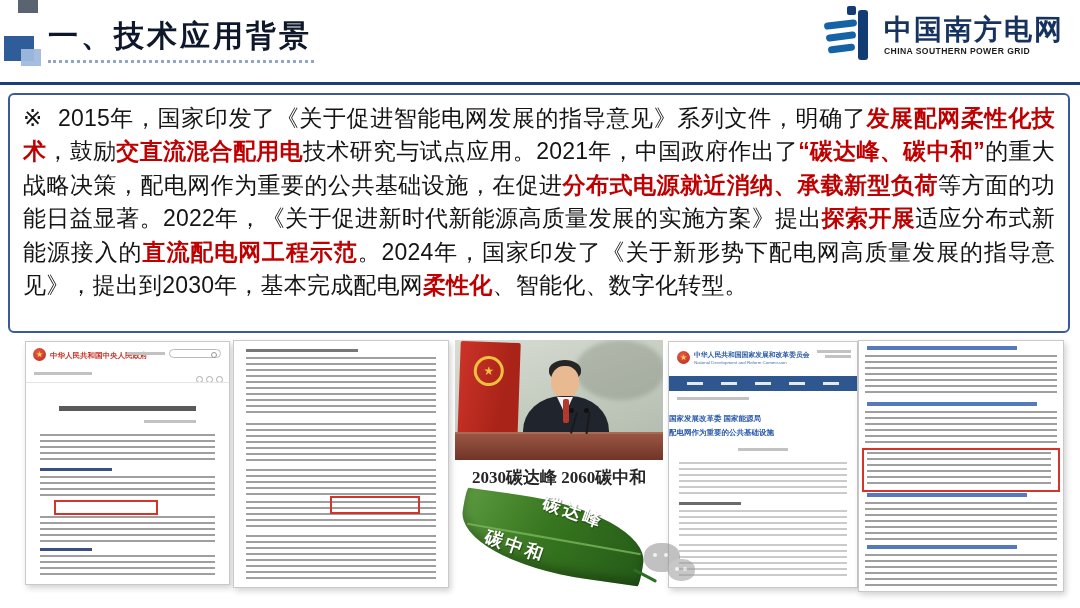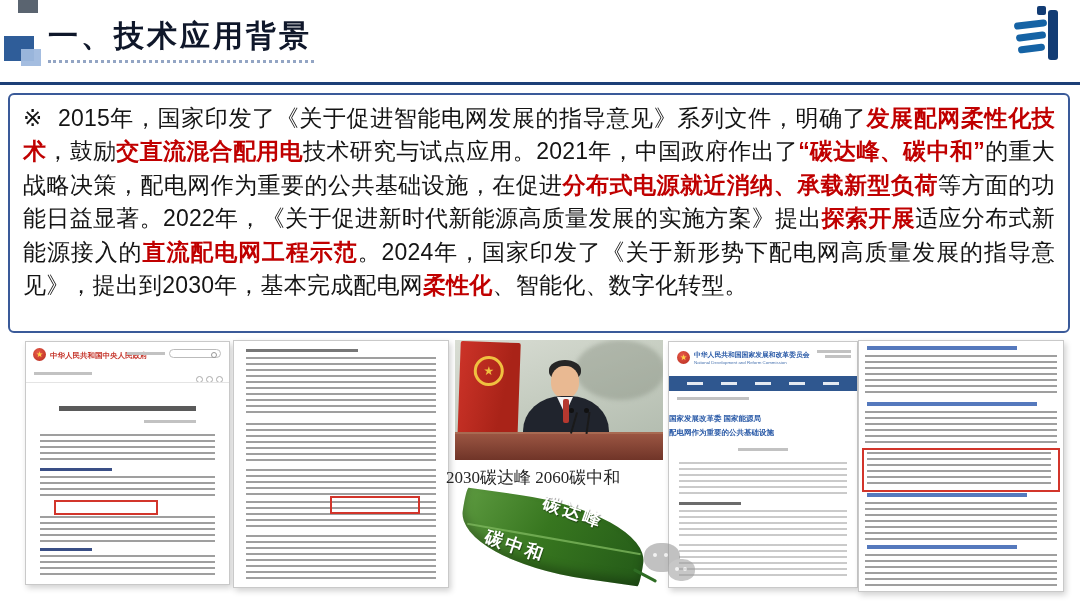--- a/index.html
+++ b/index.html
@@ -65,22 +65,22 @@
   .flag-emblem{left:14px;top:14px;width:24px;height:24px;border:3px solid #f0c040;border-radius:50%;
                color:#f0c040;font-size:12px;line-height:24px;text-align:center;}
   .hair{left:94px;top:20px;width:32px;height:20px;background:#262626;border-radius:50% 50% 40% 40%;}
   .face{left:96px;top:26px;width:28px;height:32px;background:#e9b992;border-radius:46%;}
   .suit{left:68px;top:56px;width:86px;height:50px;background:#20242d;border-radius:45% 45% 6% 6% / 70% 70% 5% 5%;}
   .shirt{left:102px;top:57px;width:16px;height:17px;background:#f4f4f4;clip-path:polygon(0 0,100% 0,50% 100%);}
   .tie{left:108px;top:59px;width:6px;height:24px;background:#b5382f;border-radius:2px;}
   .podium{left:0;top:92px;width:208px;height:28px;background:linear-gradient(#9a5542,#6d3226);border-top:2px solid #a86a52;}
   .mic{width:2px;height:22px;background:#1a1a1a;}
   .mic-head{width:5px;height:5px;background:#111;border-radius:50%;}
-  #caption{left:446px;top:466px;width:226px;font-family:"Liberation Serif","DejaVu Serif",serif;
-           font-size:17px;font-weight:400;color:#262626;}
+  #caption{left:446px;top:466px;width:226px;text-align:center;font-family:"Liberation Serif","DejaVu Serif",serif;
+           font-size:17px;font-weight:700;color:#262626;}
   #leaf-wrap{left:450px;top:492px;width:214px;height:100px;}
   .leaf{left:10px;top:8px;width:186px;height:74px;transform:rotate(8deg);
         background:linear-gradient(115deg,#5d9a40 0%,#37761f 45%,#245a18 100%);
         border-radius:2% 98% 2% 98% / 45% 95% 45% 95%;box-shadow:inset 0 -6px 10px rgba(0,0,0,.25);}
   .leaf-vein{left:16px;top:46px;width:176px;height:2px;background:#7cb55c;transform:rotate(10deg);opacity:.8;}
   .leaf-stem{left:182px;top:82px;width:26px;height:3px;background:#2f6d24;transform:rotate(28deg);border-radius:2px;}
   .leaf-t1{left:92px;top:8px;transform:rotate(19deg);}
   .leaf-t2{left:34px;top:42px;transform:rotate(19deg);}
   .leaf-text{color:#fff;font-weight:700;font-size:18px;letter-spacing:3px;white-space:nowrap;
              text-shadow:1px 1px 1px rgba(0,0,0,.4);}
@@ -106,20 +106,24 @@
 <h1 class="abs page-title" style="margin:0;">一、技术应用背景</h1>
 <div class="abs dotted-rule"></div>
 
 <div class="abs logo">
   <div class="logo-mark">
     <i class="lm-sq"></i>
       <i class="lm-v"></i>
       <i class="lm-b1"></i>
       <i class="lm-b2"></i>
       <i class="lm-b3"></i>
+  </div>
+  <div>
+    <div class="logo-cn">中国南方电网</div>
+    <div class="logo-en">CHINA SOUTHERN POWER GRID</div>
   </div>
 </div>
 <div class="abs header-rule"></div>
 
 <div class="abs lead-box">
   <p class="lead-text"><span class="lead-bullet">※</span><span id="lead-seg-host"><span>2015年，国家印发了《关于促进智能电网发展的指导意见》系列文件，明确了</span><span class="red">发展配网柔性化技术</span><span>，鼓励</span><span class="red">交直流混合配用电</span><span>技术研究与试点应用。2021年，中国政府作出了</span><span class="red">“碳达峰、碳中和”</span><span>的重大战略决策，配电网作为重要的公共基础设施，在促进</span><span class="red">分布式电源就近消纳、承载新型负荷</span><span>等方面的功能日益显著。2022年，《关于促进新时代新能源高质量发展的实施方案》提出</span><span class="red">探索开展</span><span>适应分布式新能源接入的</span><span class="red">直流配电网工程示范</span><span>。2024年，国家印发了《关于新形势下配电网高质量发展的指导意见》，提出到2030年，基本完成配电网</span><span class="red">柔性化</span><span>、智能化、数字化转型。</span></span></p>
 </div>
 
 <div class="doc" id="doc1">
   <div class="abs emblem" style="left:7px;top:6px;">★</div>

